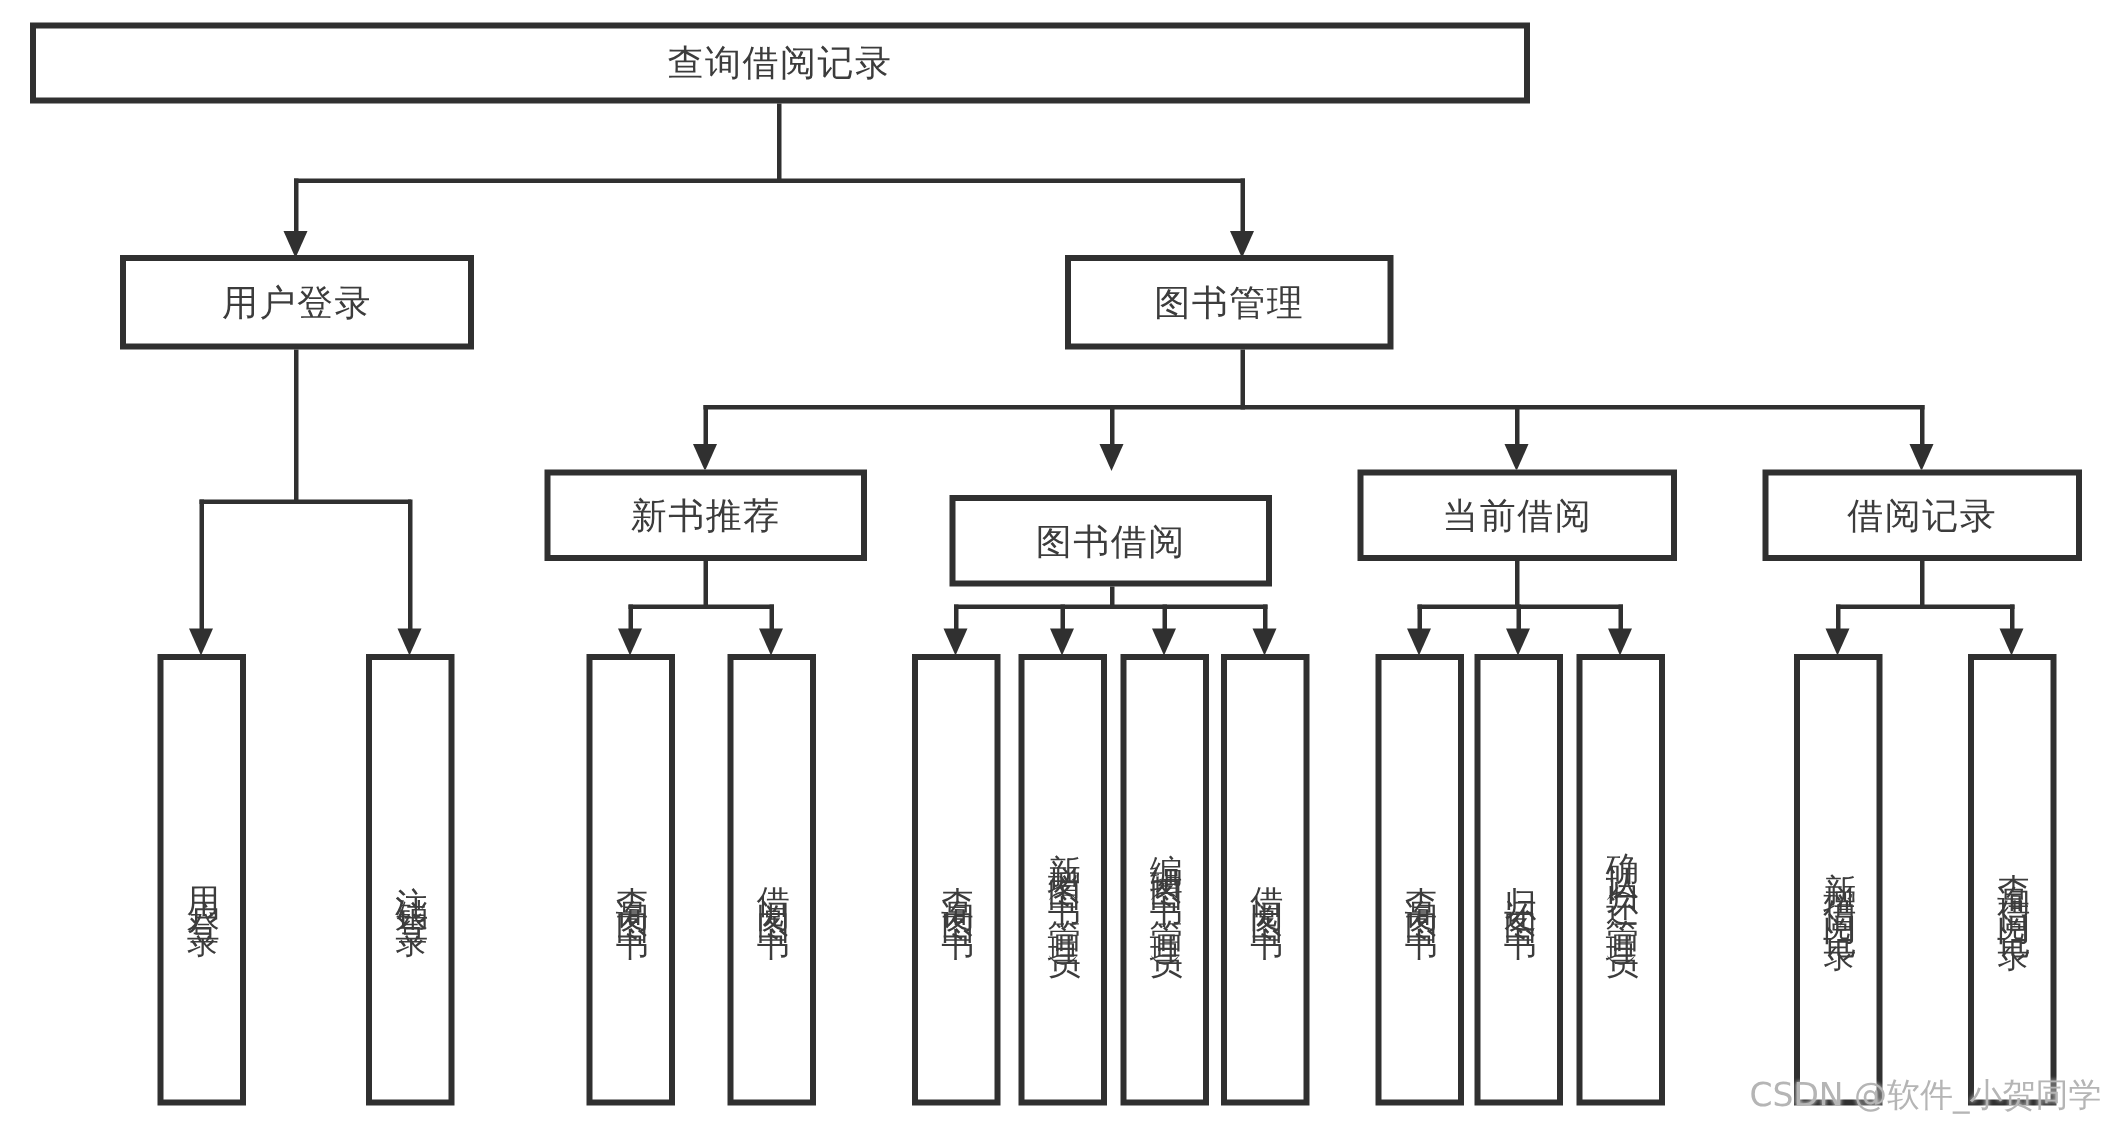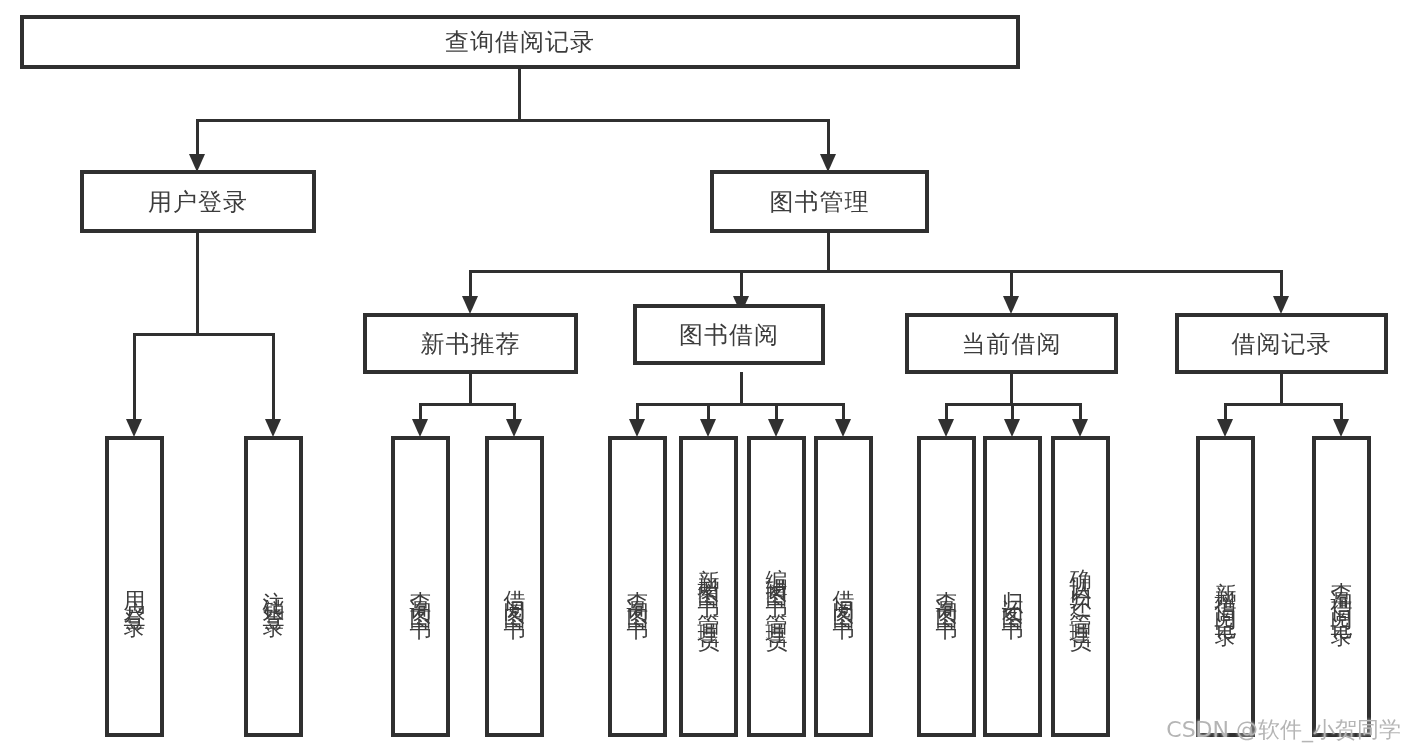--- a/index.html
+++ b/index.html
@@ -59,21 +59,21 @@
   <div class="vline" style="left:469px;top:270px;height:28px"></div>
   <div class="arrow" style="left:462px;top:296px"></div>
   <div class="vline" style="left:740px;top:270px;height:28px"></div>
   <div class="arrow" style="left:733px;top:296px"></div>
   <div class="vline" style="left:1010px;top:270px;height:28px"></div>
   <div class="arrow" style="left:1003px;top:296px"></div>
   <div class="vline" style="left:1280px;top:270px;height:28px"></div>
   <div class="arrow" style="left:1273px;top:296px"></div>
 
   <div class="box hbox" style="left:363px;top:313px;width:215px;height:61px">新书推荐</div>
-  <div class="box hbox" style="left:633px;top:304px;width:192px;height:61px">图书借阅</div>
+  <div class="box hbox" style="left:633px;top:330px;width:215px;height:61px">图书借阅</div>
   <div class="box hbox" style="left:905px;top:313px;width:213px;height:61px">当前借阅</div>
   <div class="box hbox" style="left:1175px;top:313px;width:213px;height:61px">借阅记录</div>
 
   <div class="vline" style="left:469px;top:372px;height:34px"></div>
   <div class="hline" style="left:419px;top:403px;width:97px"></div>
   <div class="vline" style="left:419px;top:403px;height:18px"></div>
   <div class="arrow" style="left:412px;top:419px"></div>
   <div class="vline" style="left:513px;top:403px;height:18px"></div>
   <div class="arrow" style="left:506px;top:419px"></div>
 

